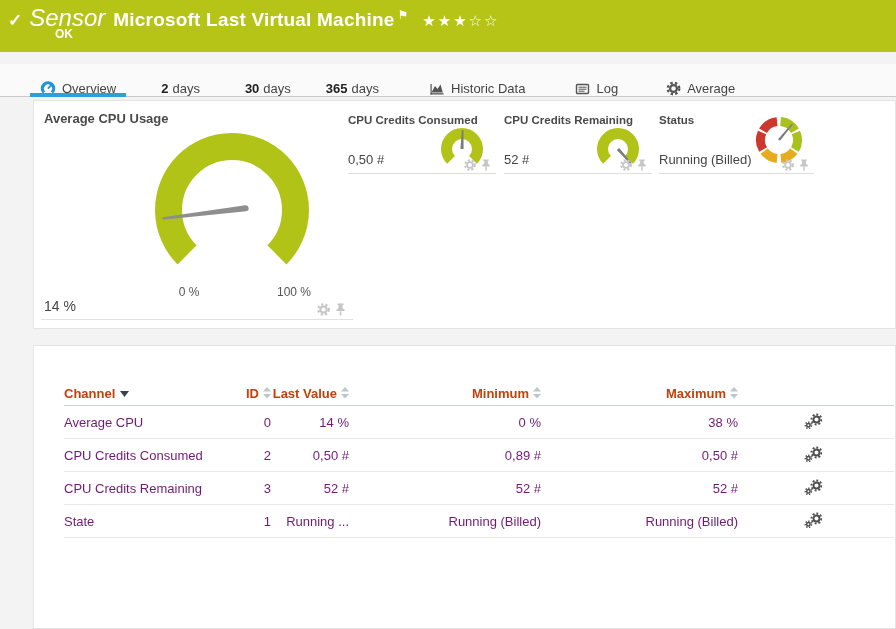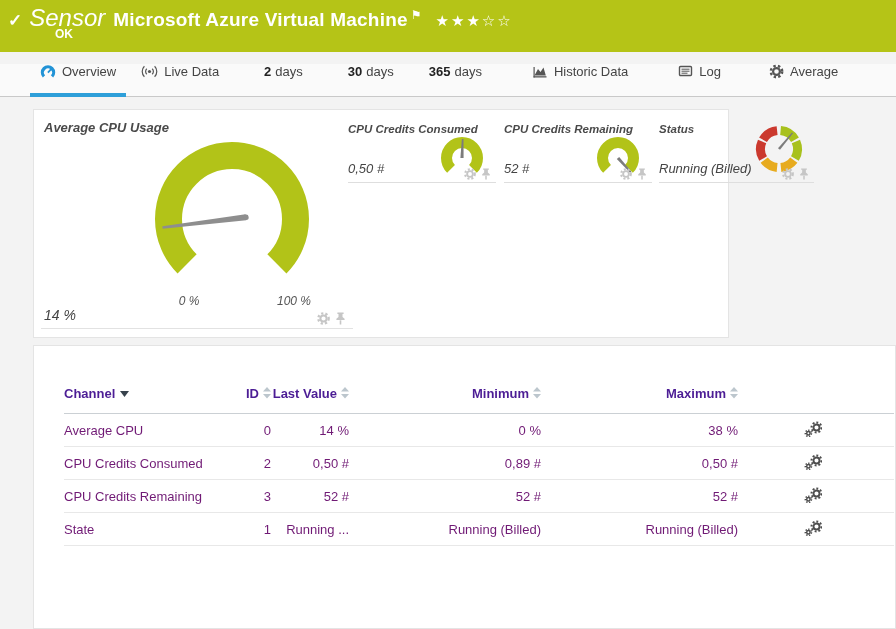--- a/index.html
+++ b/index.html
@@ -13,30 +13,30 @@
   .check { font-size:17px; font-weight:bold; margin-right:7px; }
   .kind { font-style:italic; font-size:24px; margin-right:8px; }
   .sensor-title { font-size:19px; font-weight:bold; letter-spacing:0.2px; }
   .flag { font-size:12px; margin-left:3px; position:relative; top:-7px; cursor:pointer; }
   .stars { font-size:15px; letter-spacing:2px; margin-left:14px; cursor:pointer; }
   .status-ok { position:absolute; left:55px; top:27px; font-size:12px; font-weight:bold; }
 
   
   .tabs { position:absolute; left:0; top:64px; width:896px; height:33px; background:#fafafa;
           border-bottom:1px solid #c9c9c9; display:flex; align-items:stretch; padding-left:30px; }
-  .tab { position:relative; display:flex; align-items:flex-start; padding:0 10px; font-size:13px; color:#444;
+  .tab { position:relative; display:flex; align-items:flex-end; padding:0 10px; font-size:13px; color:#444;
          cursor:pointer; white-space:nowrap; }
   .tab .ticon { margin-right:6px; display:inline-flex; }
   .tab b { color:#222; margin-right:4px; }
   .tab.active::after { content:""; position:absolute; left:0; right:0; bottom:-1px; height:4px; background:#2e9fd9; }
   .m5{margin-left:5px}.m25{margin-left:25px}.m15{margin-left:15px}.m30{margin-left:30px}.m28{margin-left:28px}
 
   
   .panel { position:absolute; background:#fff; border:1px solid #e4e4e4; }
-  .panel-gauges { left:33px; top:109px; width:696px; height:229px;font-style:italic; }
+  .panel-gauges { left:33px; top:100px; width:863px; height:229px; }
   .panel-table  { left:33px; top:345px; width:863px; height:284px; }
 
   
   .main-gauge { position:absolute; left:0; top:0; width:318px; height:228px; }
   .gauge-title { position:absolute; left:10px; top:10px; font-size:13px; font-weight:bold; color:#4a4a4a; }
   .big-gauge-svg { position:absolute; left:103px; top:14px; }
   .axis-label { position:absolute; top:184px; font-size:12px; color:#555; text-align:center; }
   .axis-min { left:125px; width:60px; }
   .axis-max { left:225px; width:70px; }
   .gauge-value { position:absolute; left:10px; top:197px; font-size:14px; color:#444; }
@@ -50,22 +50,22 @@
   .mini-remaining { left:470px; width:148px; }
   .mini-status { left:625px; width:155px; }
   .mini-title { position:absolute; left:0; top:3px; font-size:11.5px; font-weight:bold; color:#4a4a4a; white-space:nowrap; }
   .mini-value { position:absolute; left:0; bottom:6px; font-size:13px; color:#444; white-space:nowrap; }
   .mini-svg { position:absolute; right:6px; top:12px; }
   .status-svg { position:absolute; right:4px; top:2px; }
   .mini .corner-icons { right:4px; bottom:2px; }
 
   
   .chan-table { position:absolute; left:30px; top:40px; width:830px; border-collapse:collapse; table-layout:fixed; }
-  .chan-table th { font-size:13px; font-weight:bold; color:#4c1d95; text-align:right; vertical-align:top;
-                   line-height:15px; padding:0 0 12px 0; }
+  .chan-table th { font-size:13px; font-weight:bold; color:#c2410c; text-align:right; vertical-align:top;
+                   line-height:15px; padding:0 0 4px 0; }
   .chan-table th.col-channel { text-align:left; }
   .chan-table thead tr { border-bottom:1px solid #cbd0d4; }
   .chan-table tbody tr { border-bottom:1px solid #e8e8e8; }
   .chan-table td { font-size:13px; color:#701a75; height:33px; text-align:right; white-space:nowrap;
                    overflow:hidden; text-overflow:ellipsis; }
   .chan-table td.cell-channel { text-align:left; }
   .chan-table td.cell-gear { padding-right:72px; }
   .chan-table th.col-gear { padding-right:72px; }
   .sort-ic { margin-left:4px; vertical-align:-1px; cursor:pointer; }
   .caret-ic { margin-left:5px; vertical-align:1px; cursor:pointer; }
@@ -96,46 +96,36 @@
     </g>
   </defs>
 </svg>
 
 <div class="page">
 
   <header class="topbar">
     <div class="topbar-line1">
       <span class="check">✓</span>
       <span class="kind">Sensor</span>
-      <span class="sensor-title">Microsoft Azure Virtual Machine</span>
+      <span class="sensor-title">Microsoft Last Virtual Machine</span>
       <span class="flag">⚑</span>
       <span class="stars">★★★☆☆</span>
     </div>
     <div class="status-ok">OK</div>
   </header>
 
   <nav class="tabs">
     <div class="tab active">
       <span class="ticon">
         <svg width="16" height="16" viewBox="0 0 16 16">
           <path d="M4 12.4 A5.6 5.6 0 1 1 12 12.4" fill="none" stroke="#2293d6" stroke-width="3.2"></path>
           <line x1="7.9" y1="8.6" x2="11.6" y2="4.6" stroke="#2293d6" stroke-width="1.8"></line>
         </svg>
       </span>
       <span>Overview</span>
-    </div>
-    <div class="tab m5">
-      <span class="ticon">
-        <svg width="17" height="15" viewBox="0 0 17 15">
-          <circle cx="8.5" cy="7.5" r="1.6" fill="#555"></circle>
-          <path d="M5.8 4.7 a3.9 3.9 0 0 0 0 5.6 M11.2 4.7 a3.9 3.9 0 0 1 0 5.6" fill="none" stroke="#555" stroke-width="1.2"></path>
-          <path d="M3.4 2.3 a7.3 7.3 0 0 0 0 10.4 M13.6 2.3 a7.3 7.3 0 0 1 0 10.4" fill="none" stroke="#555" stroke-width="1.2"></path>
-        </svg>
-      </span>
-      <span>Live Data</span>
     </div>
     <div class="tab m25">
       <b>2</b>
       <span>days</span>
     </div>
     <div class="tab m25">
       <b>30</b>
       <span>days</span>
     </div>
     <div class="tab m15">

